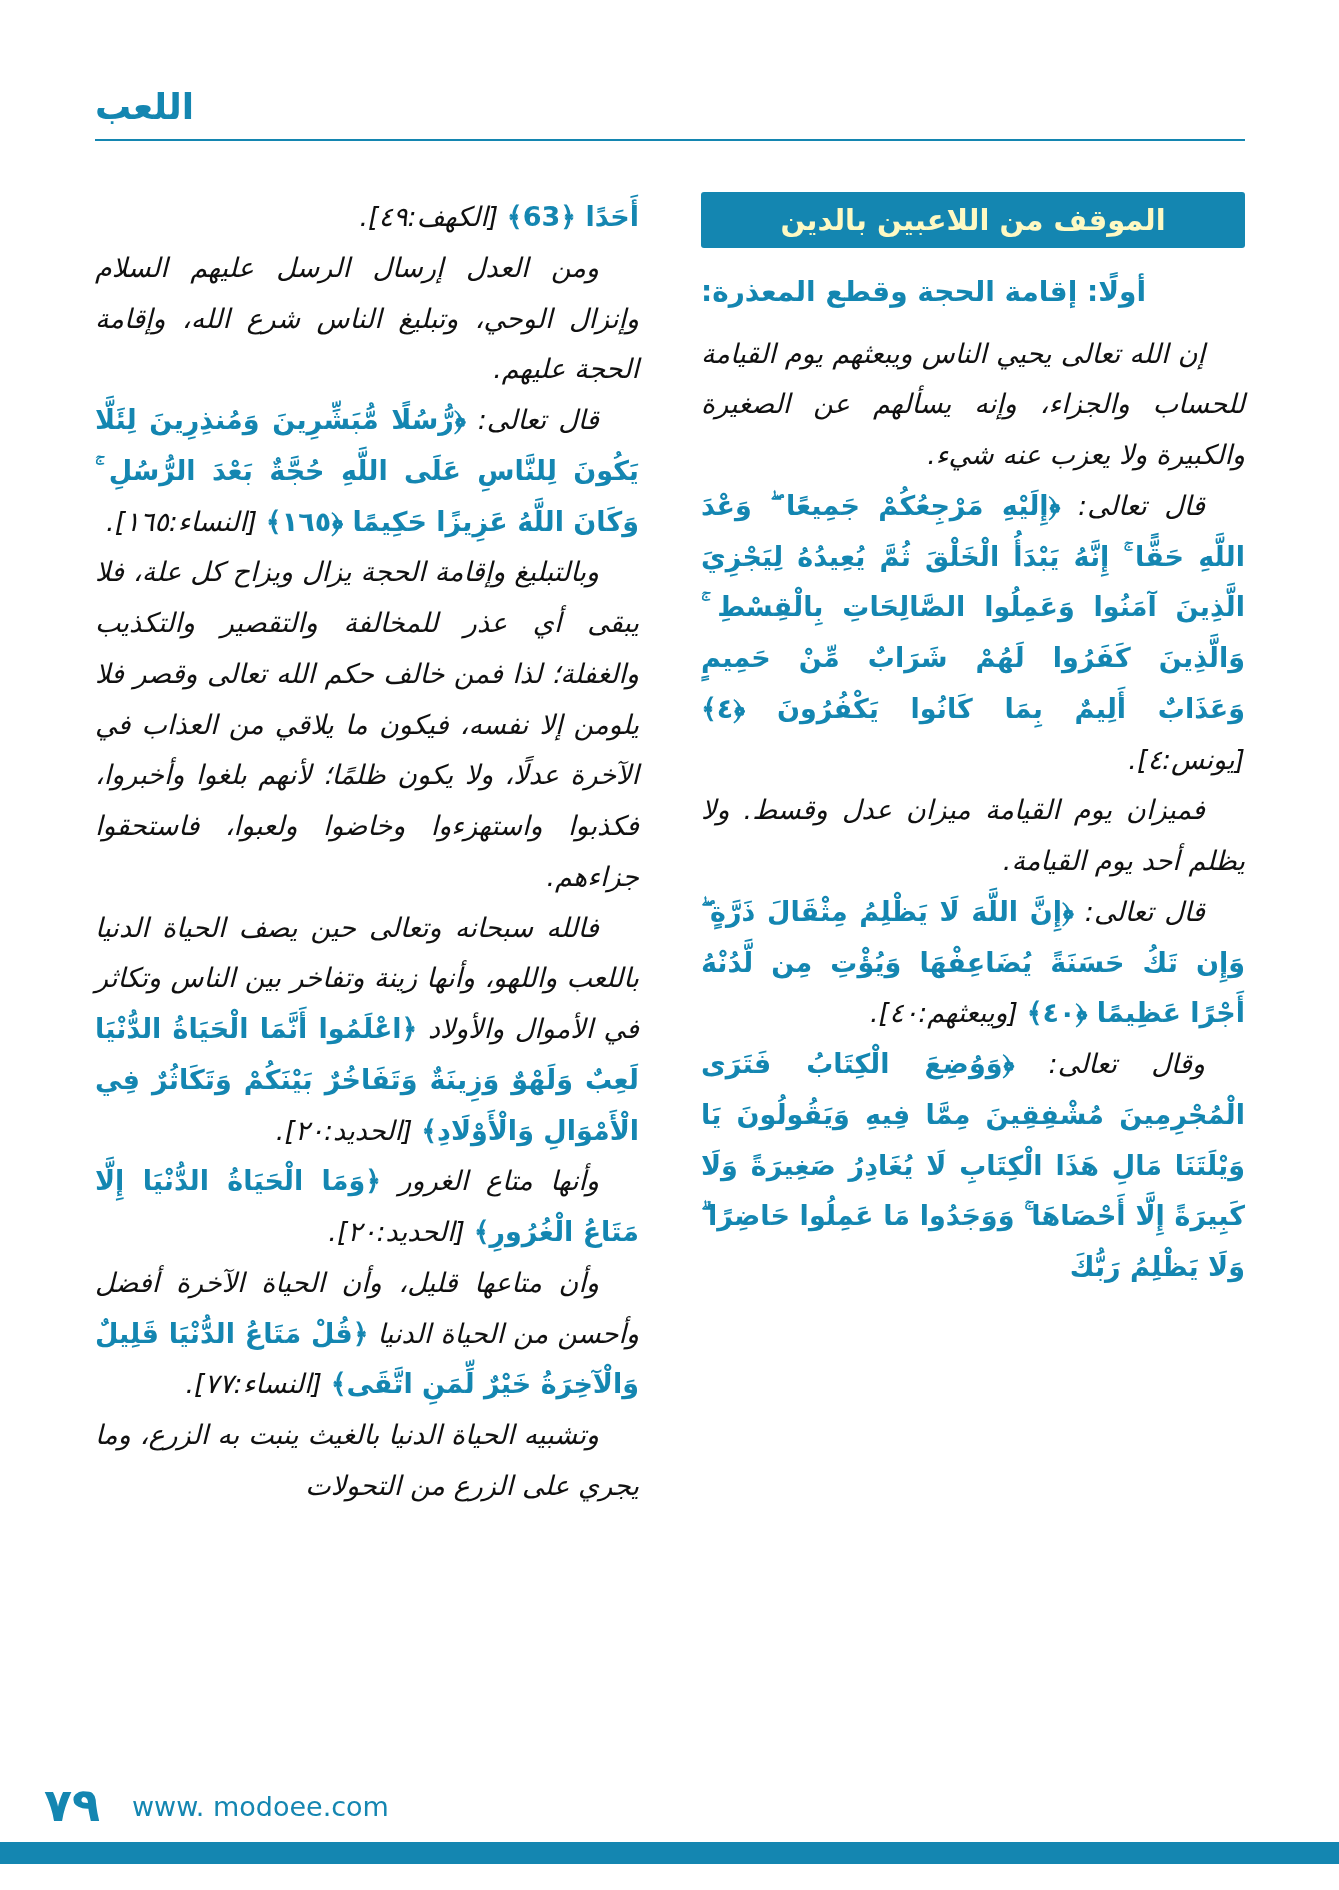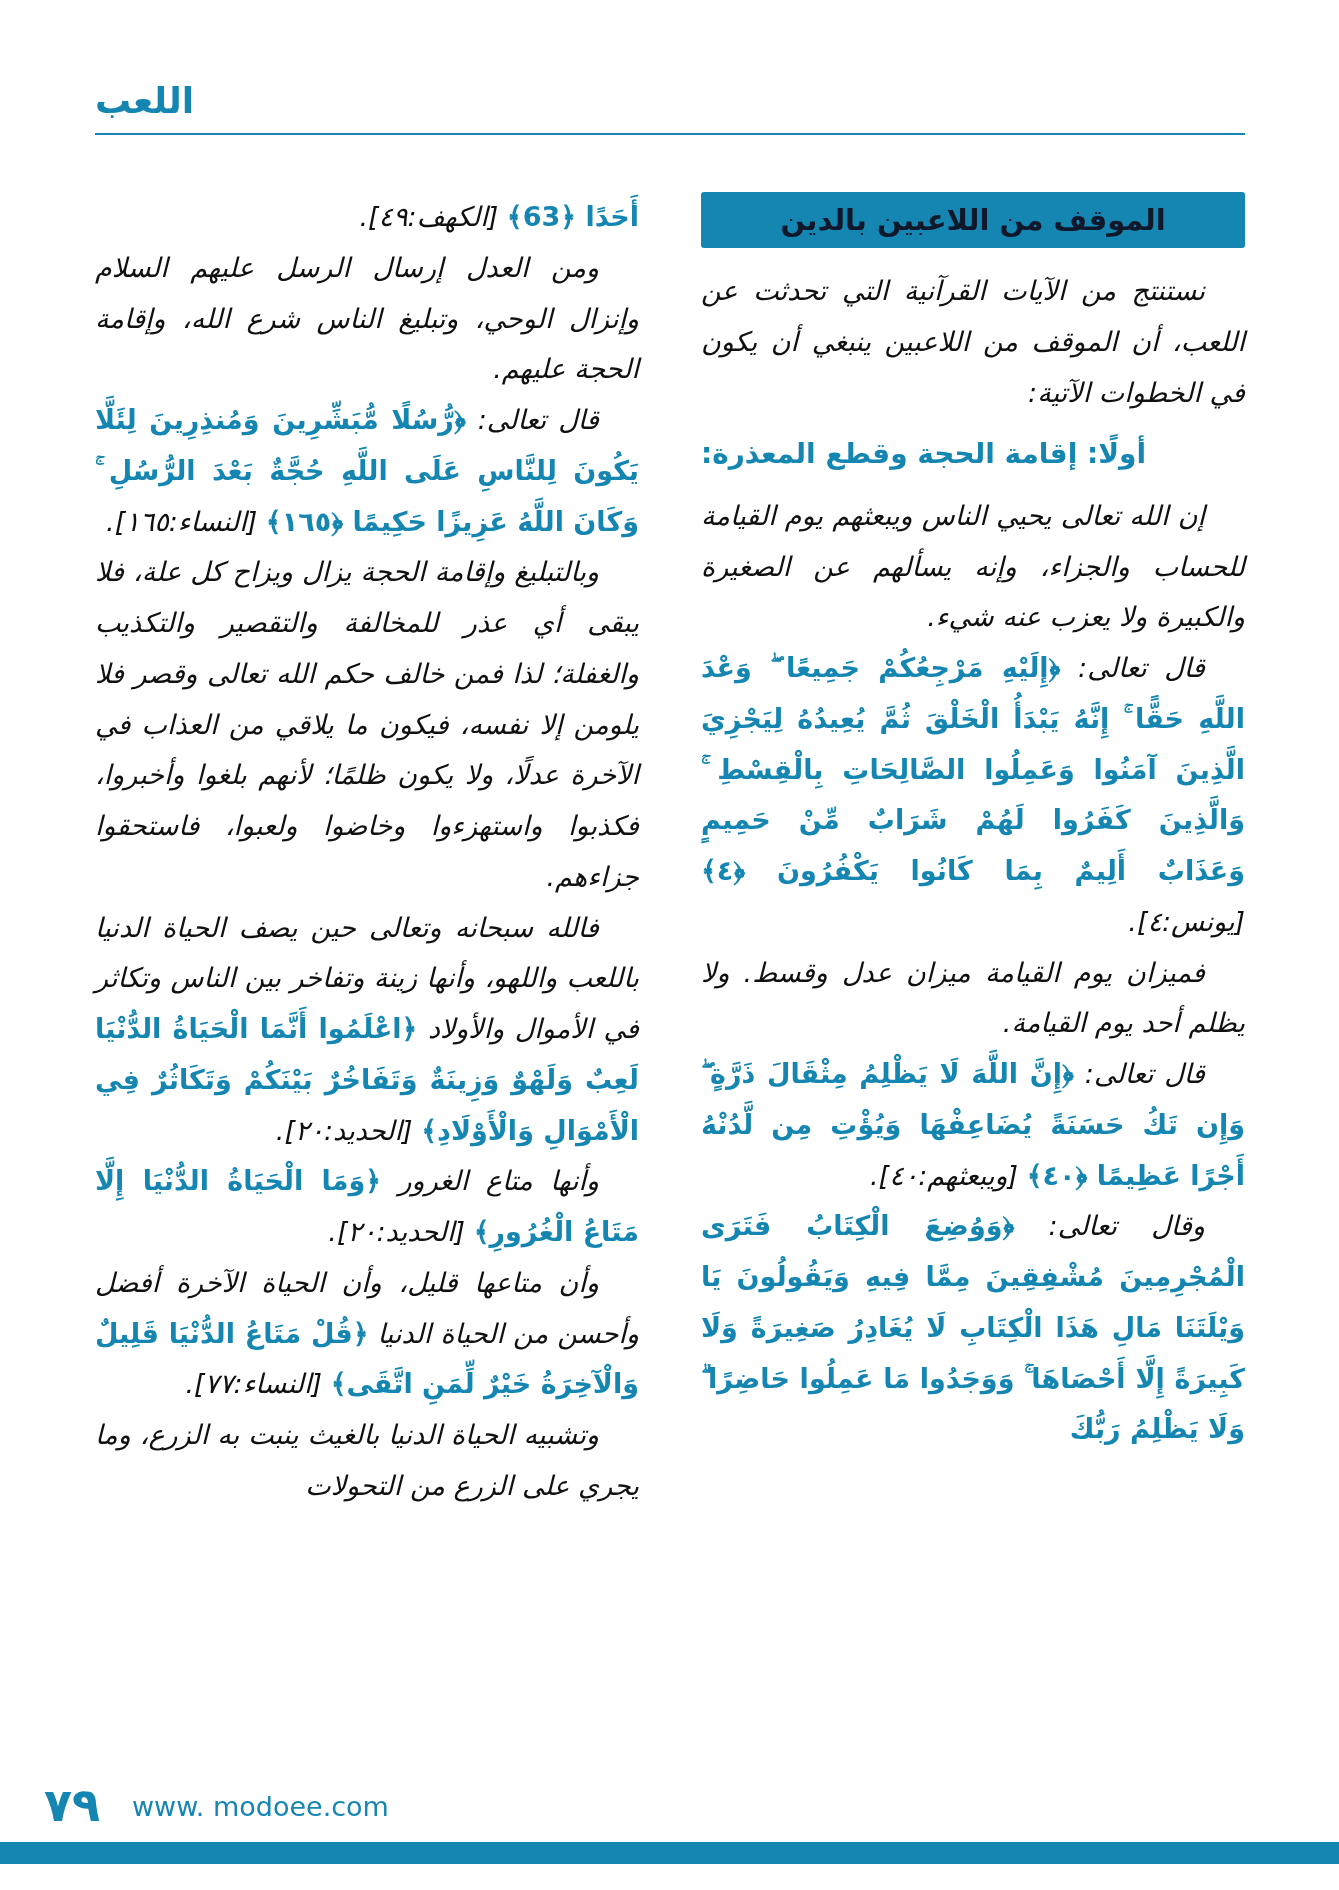--- a/index.html
+++ b/index.html
@@ -8,34 +8,34 @@
     position:relative;
     width:1339px; height:1890px;
     margin:0 auto;
     background:#ffffff;
     direction:rtl;
     font-family:"DejaVu Sans", sans-serif;
     overflow:hidden;
     --accent:#1486b1;
   }
   .page-header {
-    position:absolute; top:80px; left:95px; right:94px;
+    position:absolute; top:86px; left:95px; right:94px;
     border-bottom:2px solid var(--accent);
     padding-bottom:12px;
     text-align:left;
   }
   .header-title { color:var(--accent); font-size:36px; font-weight:bold; }
   .columns {
     position:absolute; top:192px; right:94px; left:95px;
     display:flex; gap:62px; align-items:flex-start;
   }
   .col { width:545px; }
   .section-banner {
     background:var(--accent);
-    color:#0f172a;
+    color:#fef9c3;
     text-align:center;
     font-size:29px; font-weight:bold;
     height:56px; line-height:56px;
     border-radius:3px;
     margin-bottom:18px;
   }
   .para {
     font-size:27px;
     line-height:1.88;
     text-align:justify;
@@ -78,21 +78,20 @@
     <span class="header-title">اللعب</span>
   </header>
 
   <div class="columns">
 
     <section class="col col-right">
       <div class="section-banner">
         <span>الموقف من اللاعبين بالدين</span>
       </div>
       <div class="paragraphs" id="right-paragraphs">
-          <p class="para "><span class="run-normal">نستنتج من الآيات القرآنية التي تحدثت عن اللعب، أن الموقف من اللاعبين ينبغي أن يكون في الخطوات الآتية:</span></p>
           <p class="para subheading no-indent"><span class="run-quran">أولًا: إقامة الحجة وقطع المعذرة:</span></p>
           <p class="para "><span class="run-normal">إن الله تعالى يحيي الناس ويبعثهم يوم القيامة للحساب والجزاء، وإنه يسألهم عن الصغيرة والكبيرة ولا يعزب عنه شيء.</span></p>
           <p class="para "><span class="run-normal">قال تعالى: </span><span class="run-quran">﴿إِلَيْهِ مَرْجِعُكُمْ جَمِيعًا ۖ وَعْدَ اللَّهِ حَقًّا ۚ إِنَّهُ يَبْدَأُ الْخَلْقَ ثُمَّ يُعِيدُهُ لِيَجْزِيَ الَّذِينَ آمَنُوا وَعَمِلُوا الصَّالِحَاتِ بِالْقِسْطِ ۚ وَالَّذِينَ كَفَرُوا لَهُمْ شَرَابٌ مِّنْ حَمِيمٍ وَعَذَابٌ أَلِيمٌ بِمَا كَانُوا يَكْفُرُونَ ﴿٤﴾</span><span class="run-normal"> [يونس:٤].</span></p>
           <p class="para "><span class="run-normal">فميزان يوم القيامة ميزان عدل وقسط. ولا يظلم أحد يوم القيامة.</span></p>
           <p class="para "><span class="run-normal">قال تعالى: </span><span class="run-quran">﴿إِنَّ اللَّهَ لَا يَظْلِمُ مِثْقَالَ ذَرَّةٍ ۖ وَإِن تَكُ حَسَنَةً يُضَاعِفْهَا وَيُؤْتِ مِن لَّدُنْهُ أَجْرًا عَظِيمًا ﴿٤٠﴾</span><span class="run-normal"> [ويبعثهم:٤٠].</span></p>
           <p class="para "><span class="run-normal">وقال تعالى: </span><span class="run-quran">﴿وَوُضِعَ الْكِتَابُ فَتَرَى الْمُجْرِمِينَ مُشْفِقِينَ مِمَّا فِيهِ وَيَقُولُونَ يَا وَيْلَتَنَا مَالِ هَذَا الْكِتَابِ لَا يُغَادِرُ صَغِيرَةً وَلَا كَبِيرَةً إِلَّا أَحْصَاهَا ۚ وَوَجَدُوا مَا عَمِلُوا حَاضِرًا ۗ وَلَا يَظْلِمُ رَبُّكَ</span></p>
         </div>
     </section>
 
     <section class="col col-left">

